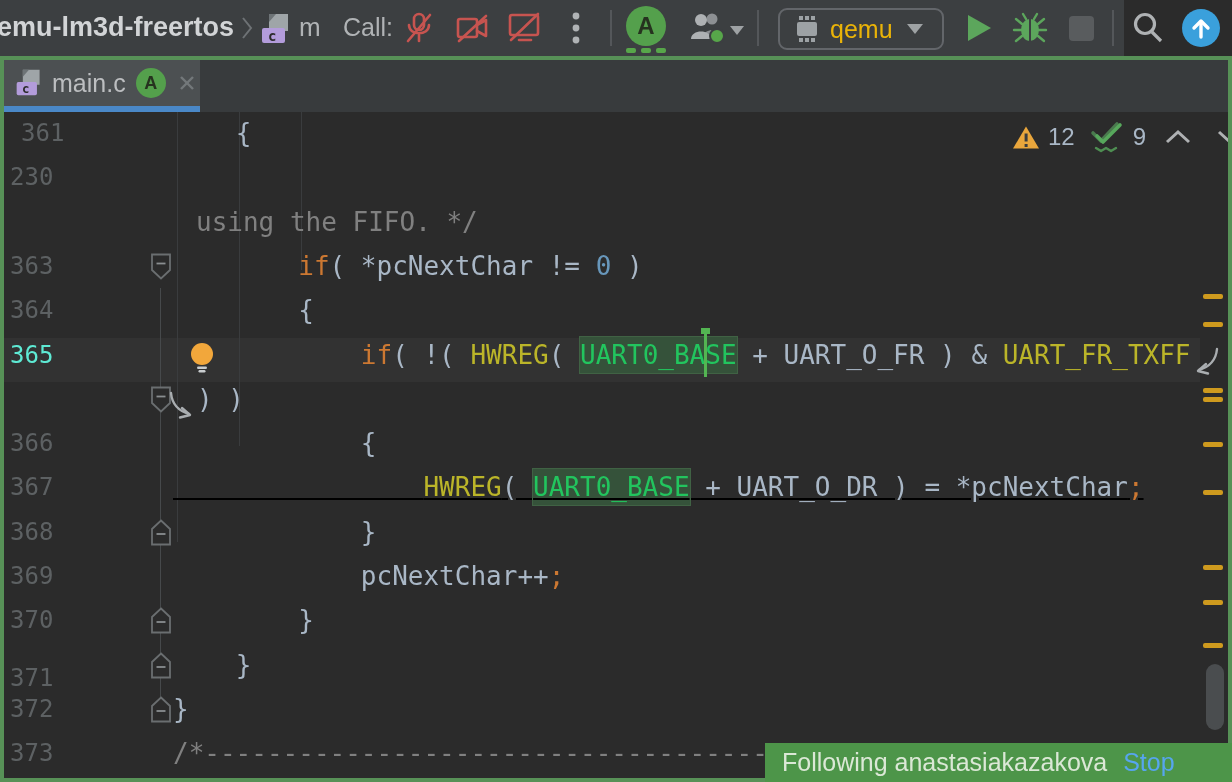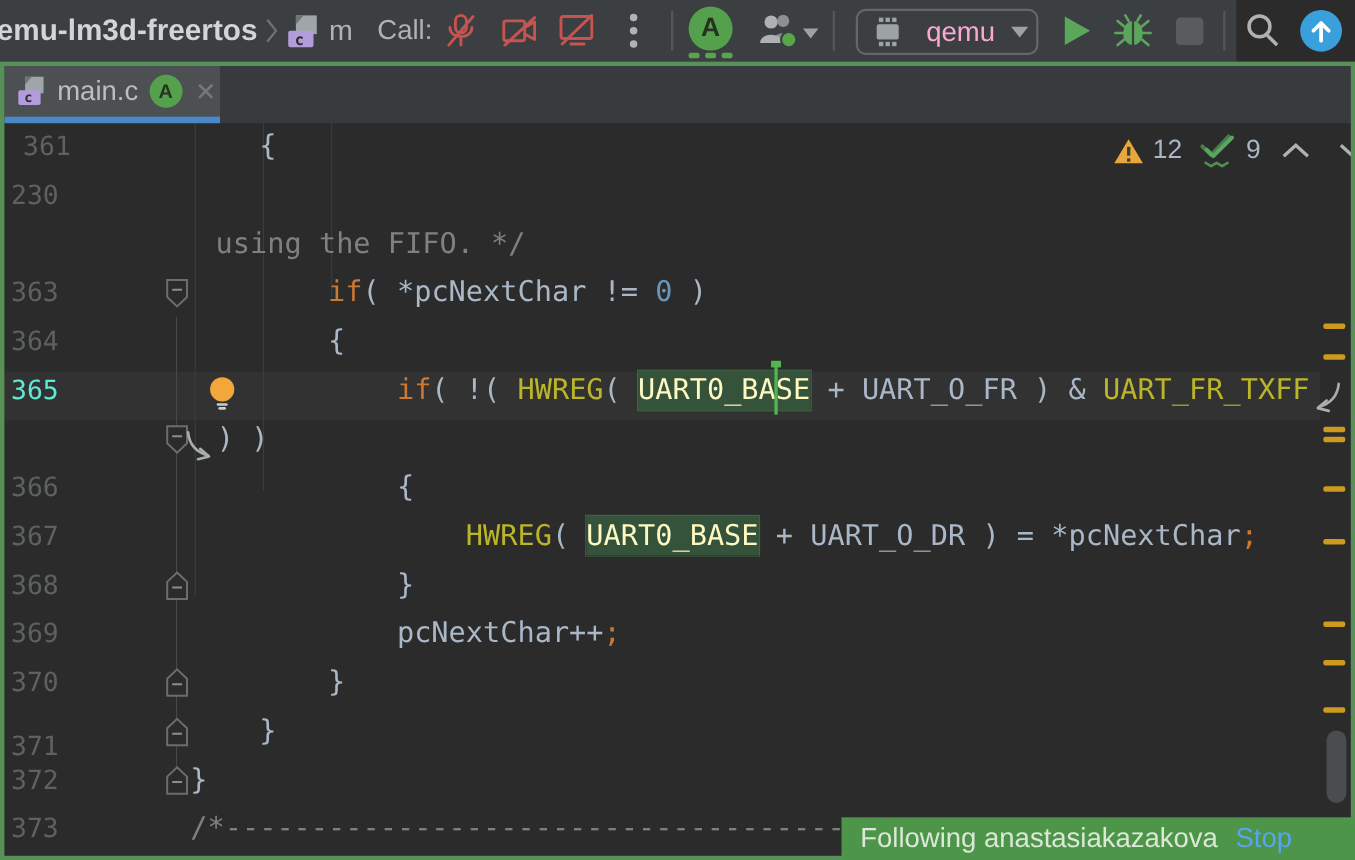--- a/index.html
+++ b/index.html
@@ -11,21 +11,21 @@
   .tb-sep{width:2px;top:10px;height:36px;background:#54575a;}
   #project-name{left:-3px;top:12px;font-size:27px;font-weight:bold;color:#d2d4d6;white-space:nowrap;}
   #crumb-file-label{left:299px;top:12px;font-size:26px;color:#b0b3b5;}
   #call-label{left:343px;top:13px;font-size:25px;color:#b0b3b5;}
   .avatar{border-radius:50%;background:#54a04c;color:#26331f;font-weight:bold;
           display:flex;align-items:center;justify-content:center;}
   #toolbar-avatar{left:626px;top:6px;width:40px;height:40px;font-size:24px;}
   .avatar-dash{top:48px;width:10px;height:5px;border-radius:2px;background:#57a64a;}
   #run-combo{left:778px;top:8px;width:162px;height:38px;border:2px solid #63666a;border-radius:9px;
              display:flex;align-items:center;}
-  #run-combo-label{font-size:25px;color:#f9a8d4;margin-left:20px;}
+  #run-combo-label{font-size:25px;color:#eab308;margin-left:8px;}
   #stop-button{left:1069px;top:16px;width:25px;height:25px;border-radius:4px;background:#595c5e;}
   #update-button{left:1182px;top:9px;width:38px;height:38px;border-radius:50%;background:#3aa0dc;
                  display:flex;align-items:center;justify-content:center;}
   
   #follow-frame{left:0;top:56px;width:1232px;height:726px;border:4px solid #579157;
                 box-sizing:border-box;z-index:40;pointer-events:none;}
   
   #tabstrip{left:4px;top:60px;width:1224px;height:52px;background:#383b3d;z-index:8;}
   #tab-active{left:0;top:0;width:196px;height:46px;background:#4c5052;display:flex;align-items:center;}
   #tab-underline{left:0;top:46px;width:196px;height:6px;background:#4a88c7;}
@@ -34,21 +34,21 @@
   
   .cur-line{left:4px;width:1196px;background:#323232;z-index:6;}
   .iguide{width:1px;background:#3a3c3e;z-index:7;}
   .lnum{left:10px;width:70px;font-family:"DejaVu Sans Mono",monospace;font-size:24px;
         color:#5d6163;z-index:10;line-height:44px;}
   .lnum.bright{color:#5eead4;}
   .code{font-family:"DejaVu Sans Mono",monospace;font-size:26px;line-height:44px;
         white-space:pre;z-index:10;}
   .t-p{color:#a9b7c6}.t-k{color:#cc7832}.t-m{color:#bbb529}.t-n{color:#6897bb}
   .t-c{color:#808080}.t-s{color:#cc7832}
-  .t-h{color:#fef9c3;background:#35523a;box-shadow:0 0 0 1px #406244;padding:3px 0;position:relative;}
+  .t-h{color:#22c55e;background:#35523a;box-shadow:0 0 0 1px #406244;padding:3px 0;position:relative;}
   .remote-caret{position:absolute;top:-4px;bottom:-4px;width:3px;background:#53b552;z-index:12;}
   .remote-caret::before{content:"";position:absolute;left:-3px;top:-5px;width:9px;height:6px;background:#53b552;}
   .gutter-ico{z-index:11;}
   
   #inspections{left:1012px;top:120px;height:34px;display:flex;align-items:center;gap:8px;z-index:12;}
   .insp-count{font-size:24px;color:#a9b7c6;}
   
   .stripe-mark{left:1203px;width:20px;height:5px;border-radius:2px;background:#ce9a1e;z-index:12;}
   #scroll-thumb{left:1206px;top:664px;width:18px;height:66px;border-radius:9px;background:#4a4d4f;z-index:12;}
   
@@ -286,21 +286,21 @@
         <line x1="6.5" y1="10.5" x2="15.5" y2="10.5" stroke="#8a8e90" stroke-width="1.8"></line>
       </svg></div>
     <div class="gutter-ico abs" style="left: 166px; top: 387.8px;"><svg width="34" height="34" viewBox="0 0 34 34" fill="none" stroke="#a9adb0" stroke-width="2.4" stroke-linecap="round" stroke-linejoin="round">
         <path d="M5 5 C6 16 13 23 23 26"></path>
         <path d="M16 20 L24 27 L14 29.5"></path>
       </svg></div>
     <div class="code abs" style="left: 197px; top: 376.8px;"><span class="t-p">) )</span></div>
     <div class="lnum abs" style="top: 421.1px;">366</div>
     <div class="code abs" style="left: 173px; top: 421.1px;"><span class="t-p">            </span><span class="t-p">{</span></div>
     <div class="lnum abs" style="top: 465.4px;">367</div>
-    <div class="code abs" style="left: 173px; top: 465.4px;"><span class="t-p">                </span><span class="t-m">HWREG</span><span class="t-p">( </span><span class="t-h">UART0_BASE</span><span class="t-p"> + UART_O_DR ) = *pcNextChar</span><span class="t-s">;</span></div>
+    <div class="code abs" style="left: 173px; top: 465.4px; text-decoration: underline;"><span class="t-p">                </span><span class="t-m">HWREG</span><span class="t-p">( </span><span class="t-h">UART0_BASE</span><span class="t-p"> + UART_O_DR ) = *pcNextChar</span><span class="t-s">;</span></div>
     <div class="lnum abs" style="top: 509.7px;">368</div>
     <div class="gutter-ico abs" style="left: 150px; top: 518.7px;"><svg width="22" height="27" viewBox="0 0 22 27">
         <path d="M11 1.5 L20 10 V25.5 H2 V10 Z" fill="#2b2b2b" stroke="#6a6e70" stroke-width="1.8"></path>
         <line x1="6.5" y1="15" x2="15.5" y2="15" stroke="#8a8e90" stroke-width="1.8"></line>
       </svg></div>
     <div class="code abs" style="left: 173px; top: 509.7px;"><span class="t-p">            </span><span class="t-p">}</span></div>
     <div class="lnum abs" style="top: 554px;">369</div>
     <div class="code abs" style="left: 173px; top: 554px;"><span class="t-p">            </span><span class="t-p">pcNextChar++</span><span class="t-s">;</span></div>
     <div class="lnum abs" style="top: 598.3px;">370</div>
     <div class="gutter-ico abs" style="left: 150px; top: 607.3px;"><svg width="22" height="27" viewBox="0 0 22 27">

